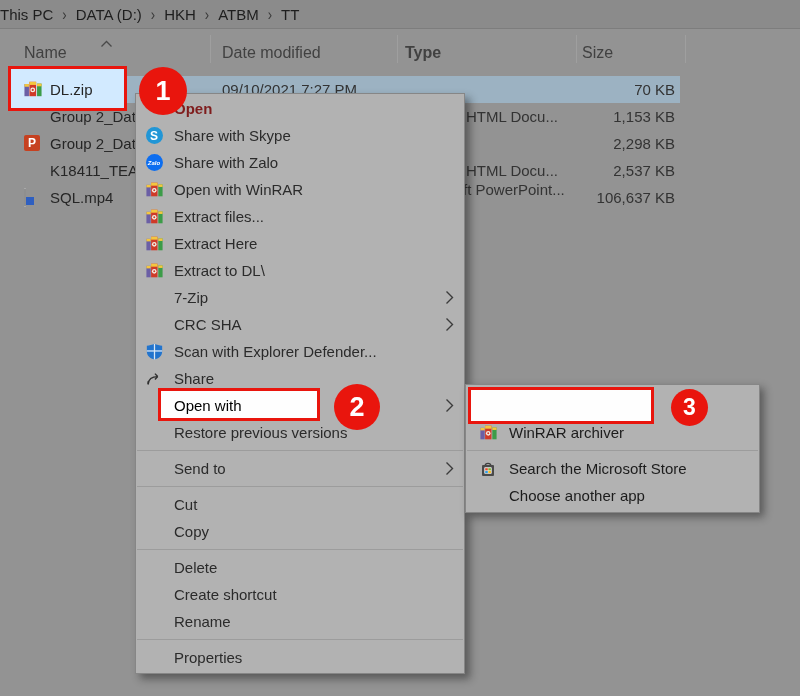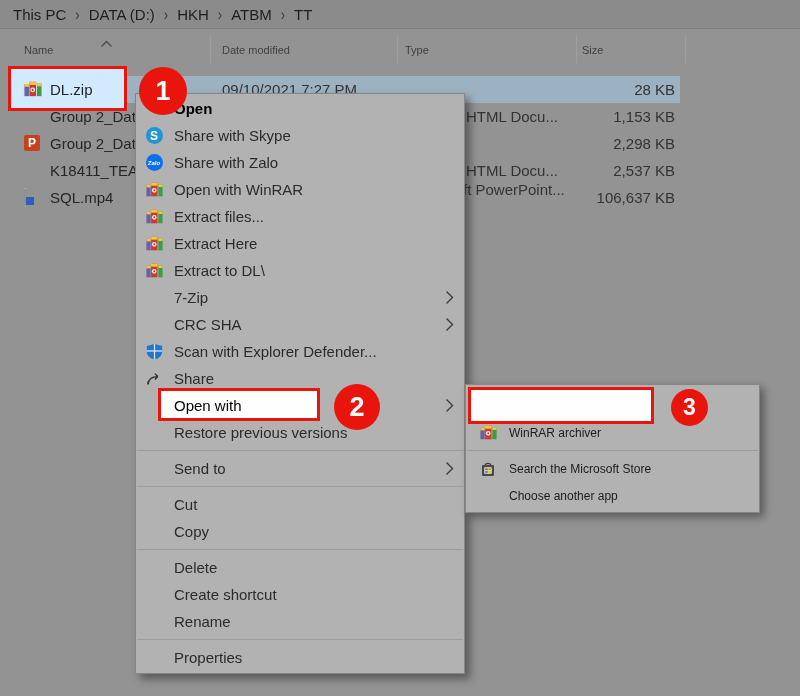--- a/index.html
+++ b/index.html
@@ -3,27 +3,27 @@
 <meta charset="utf-8">
 <style>
   * { margin:0; padding:0; box-sizing:border-box; }
   html,body { width:800px; height:696px; }
   body { font-family:"Liberation Sans", sans-serif; background:#929292; overflow:hidden; }
   #screen { position:relative; width:800px; height:696px; background:#939393; }
 
   
   .crumbbar { position:absolute; left:0; top:0; width:800px; height:29px;
     background:#8b8b8b; border-bottom:1px solid #7d7d7d;
-    display:flex; align-items:center; padding-left:13px; gap:9px;
+    display:flex; align-items:center; gap:9px;
     font-size:15px; color:#1e1e1e; }
   .crumb { cursor:default; }
   .crumb-sep { color:#3a3a3a; font-size:13px; transform:scaleY(1.25); }
 
   
-  .hdr { position:absolute; top:44px; font-size:11px; color:#414141; }
+  .hdr { position:absolute; top:44px; font-size:16px; color:#414141; }
   .vsep { position:absolute; top:35px; height:28px; width:1px; background:#9f9f9f; }
   .sortcaret { position:absolute; left:100px; top:34px; }
 
   
   .row { position:absolute; left:0; width:800px; height:27px; font-size:15px; color:#262626; }
   .fname { position:absolute; left:50px; top:0; line-height:27px; white-space:pre; }
   .fdate { position:absolute; left:222px; top:0; line-height:27px; color:#333; }
   .ftype { position:absolute; left:405px; top:0; line-height:27px; color:#333; }
   .ftype2 { position:absolute; left:466px; top:0; line-height:27px; color:#333; }
   .fsize { position:absolute; right:125px; top:0; width:130px; text-align:right; line-height:27px; color:#333; }
@@ -37,36 +37,36 @@
   .numcircle { position:absolute; background:#e9150d; border-radius:50%;
     color:#fff; font-weight:bold; display:flex; align-items:center; justify-content:center; }
   #circle-1 { left:139px; top:67px; width:48px; height:48px; font-size:27px; z-index:30; }
 
   
   .menu { position:absolute; left:135px; top:93px; width:330px; height:581px;
     background:#b2b2b2; border:1px solid #868686; z-index:10;
     box-shadow:5px 5px 8px rgba(20,20,20,0.45); padding-top:1px; }
   .mi { position:relative; height:27px; display:flex; align-items:center;
     padding-left:38px; font-size:15px; color:#2b2b2b; }
-  .mi.bold { font-weight:bold; color:#000000; }
+  .mi.bold { font-weight:bold; color:#7f1d1d; }
   .mi .ic { position:absolute; left:7px; top:3px; width:22px; height:21px;
     display:flex; align-items:center; justify-content:center; }
   .chev { position:absolute; right:10px; top:6px; }
   .sep { height:1px; background:#9c9c9c; margin:4px 1px; }
   .mi .lbl { position:relative; z-index:2; }
   #box-openwith { left:22px; top:294px; width:162px; height:33px; background:#fefefe; z-index:1; }
   .mi.hl .lbl { color:#000; }
   #circle-2 { left:198px; top:290px; width:46px; height:46px; font-size:27px; z-index:3; }
 
   
   .submenu { position:absolute; left:465px; top:384px; width:295px; height:129px;
     background:#b2b2b2; border:1px solid #868686; z-index:20;
     box-shadow:4px 4px 8px rgba(20,20,20,0.45); padding-top:7px; }
   .smi { position:relative; height:27px; display:flex; align-items:center;
-    padding-left:43px; font-size:12px; color:#1c1c1c; }
+    padding-left:43px; font-size:15px; color:#1c1c1c; }
   .smi .ic { position:absolute; left:11px; top:3px; width:22px; height:21px;
     display:flex; align-items:center; justify-content:center; }
   #box-winexplorer { left:2px; top:2px; width:186px; height:37px; background:#fefefe; z-index:1; }
   #circle-3 { left:205px; top:4px; width:37px; height:37px; font-size:23px; z-index:3; }
 
   
   .chrome-ic { width:16px; height:16px; border-radius:50%;
     background:
       radial-gradient(circle at 50% 50%, #3f7de0 0 3.4px, #ffffff 3.5px 4.9px, rgba(0,0,0,0) 5px),
       conic-gradient(from -60deg, #d93a2b 0 120deg, #f2bd42 120deg 240deg, #309b47 240deg); }
@@ -97,21 +97,21 @@
     <span class="crumb">TT</span>
   </div>
 
   <div class="hdr" style="left:24px;">Name</div>
   <span class="sortcaret">
     <svg width="13" height="8" viewBox="0 0 13 8">
         <path d="M1.5 6.5 L6.5 1.5 L11.5 6.5" stroke="#4a4a4a" stroke-width="1.3" fill="none"></path>
       </svg>
   </span>
   <div class="hdr" style="left:222px;">Date modified</div>
-  <div class="hdr" style="left:405px;">Type</div>
+  <div class="hdr" style="left:405px;font-weight:bold;">Type</div>
   <div class="hdr" style="left:582px;">Size</div>
   <div class="vsep" style="left:210px;"></div>
   <div class="vsep" style="left:397px;"></div>
   <div class="vsep" style="left:576px;"></div>
   <div class="vsep" style="left:685px;"></div>
 
   <div class="selbar"></div>
 
   <div class="redbox" id="box-dlzip"></div>
 
@@ -123,21 +123,21 @@
         <rect x="6" y="0.5" width="7.5" height="16" fill="#cf3a28"></rect>
           <rect x="6" y="0.5" width="7.5" height="3.5" fill="#f4c73f"></rect>
         <circle cx="9.7" cy="9.5" r="2.7" fill="#f3efe4"></circle>
           <circle cx="9.7" cy="9.5" r="1.2" fill="#cf3a28"></circle>
         <rect x="14.5" y="2.5" width="5" height="14" fill="#3c9c48"></rect>
           <rect x="14.5" y="2.5" width="5" height="3" fill="#f4c73f"></rect>
       </svg>
     </span>
     <span class="fname">DL.zip</span>
     <span class="fdate">09/10/2021 7:27 PM</span>
-    <span class="fsize">28 KB</span>
+    <span class="fsize">70 KB</span>
   </div>
 
   <div class="row" style="top:103px;">
     <span class="fic"><span class="chrome-ic"></span></span>
     <span class="fname">Group 2_Data</span>
     <span class="ftype2">HTML Docu...</span>
     <span class="fsize">1,153 KB</span>
   </div>
 
   <div class="row" style="top:130px;">

